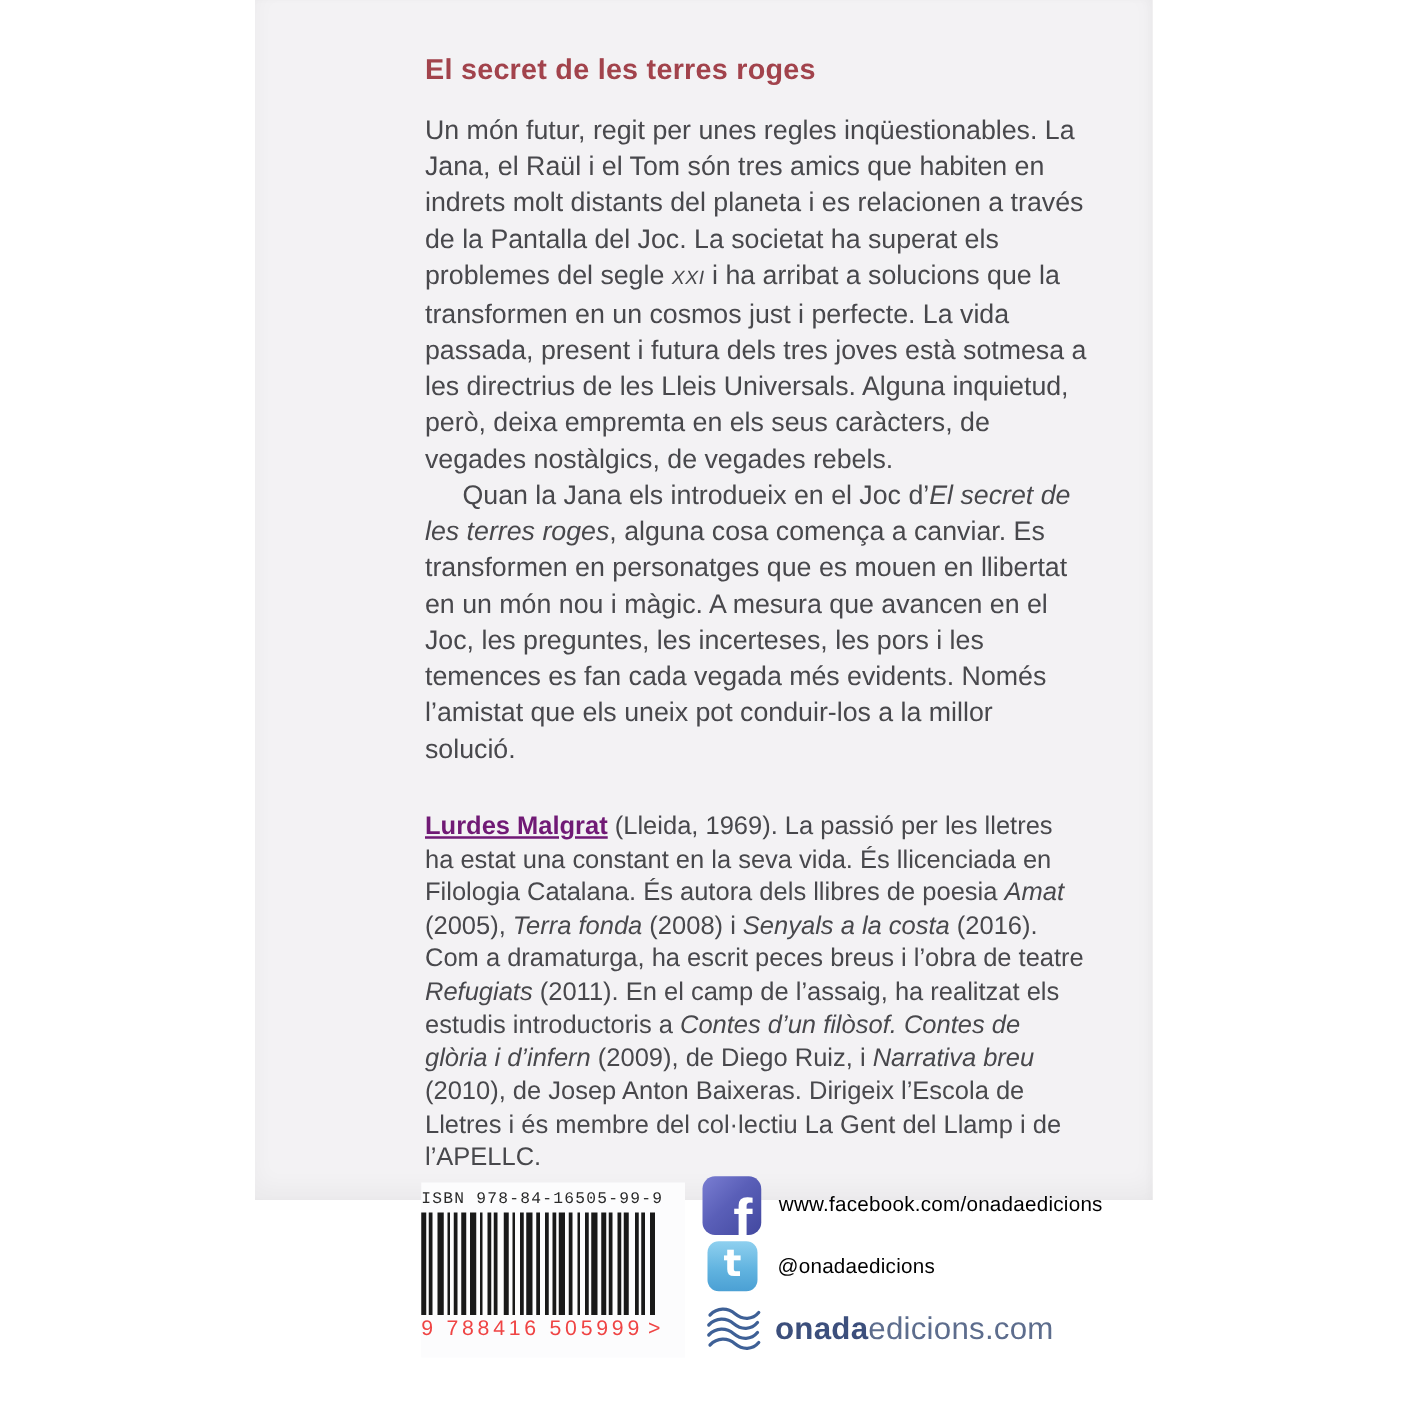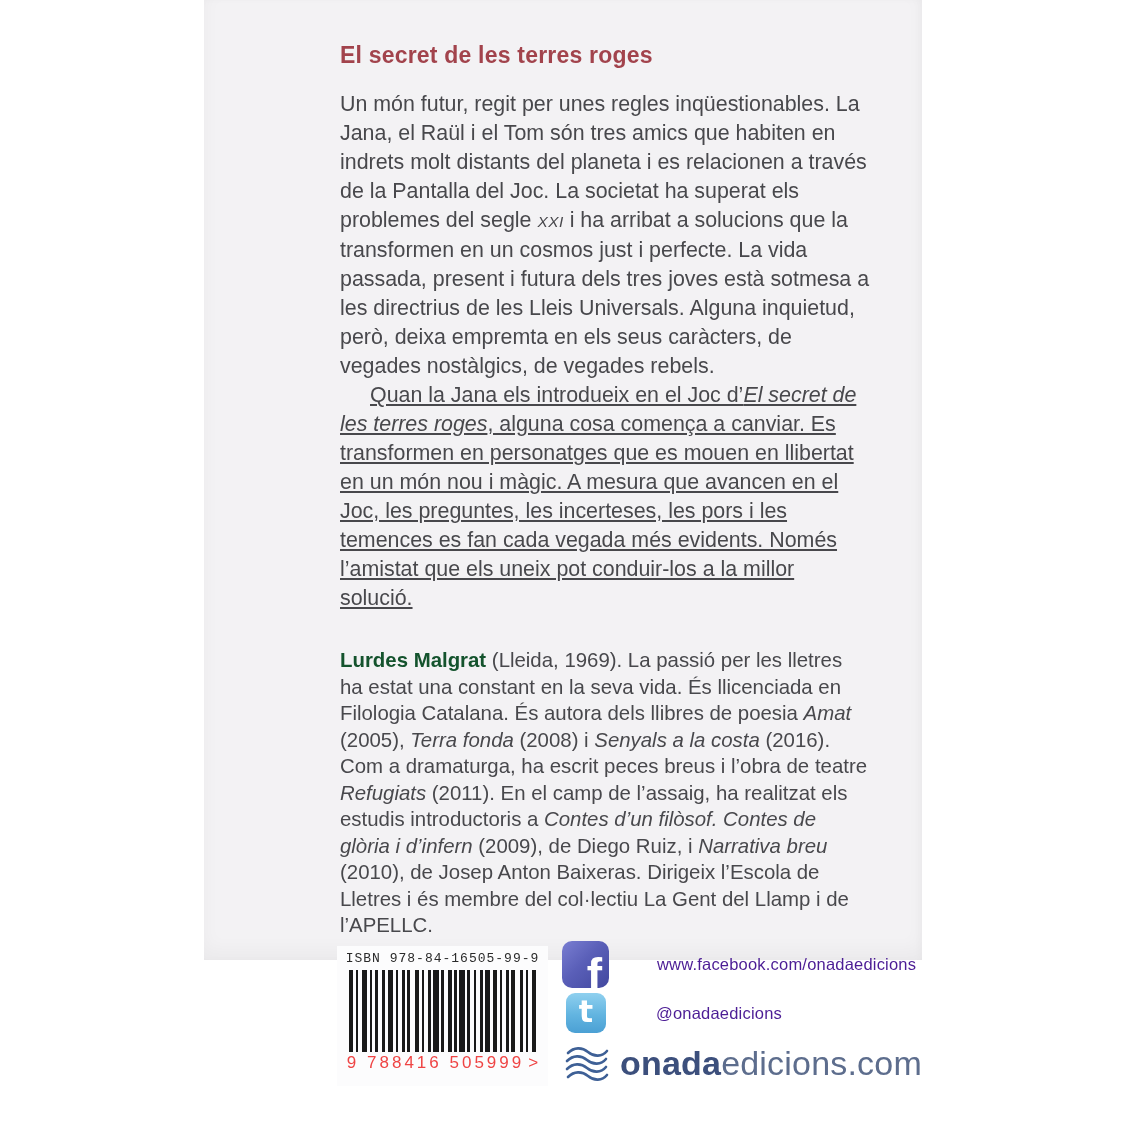--- a/index.html
+++ b/index.html
@@ -3,53 +3,53 @@
 <meta charset="utf-8">
 <style>
   html,body{margin:0;padding:0;background:#ffffff;}
   #stage{position:relative;width:1123px;height:1123px;background:#ffffff;overflow:hidden;
          font-family:"Liberation Sans",sans-serif;}
   .book{position:absolute;left:204px;top:0;width:718px;height:960px;background:#f3f2f4;
         box-shadow:inset 0 -10px 18px rgba(0,0,0,0.035), inset -3px 0 6px rgba(0,0,0,0.02);}
   .text-col{position:absolute;left:136px;top:42px;width:530px;color:#48484c;}
   .title{font-size:23px;font-weight:bold;color:#a2434c;margin:0 0 21px 0;letter-spacing:0.2px;}
   .syn{font-size:21.4px;line-height:29px;margin:0;}
-  .syn.p2{text-indent:30px;text-decoration:underline;}
+  .syn.p2{text-indent:30px;}
   .it{font-style:italic;}
   .sc{text-transform:uppercase;font-size:0.72em;letter-spacing:0.5px;font-style:italic;}
   .bio{font-size:20.4px;line-height:26.5px;margin:34px 0 0 0;}
-  .bio .name{font-weight:bold;color:#14532d;}
+  .bio .name{font-weight:bold;color:#701a75;text-decoration:underline;}
 
   
   .barcode{position:absolute;left:133px;top:946px;width:211px;height:140px;background:#fcfcfd;
-           display:flex;flex-direction:column;align-items:center;padding-top:5px;box-sizing:border-box;}
+           display:flex;flex-direction:column;padding-top:5px;box-sizing:border-box;}
   .isbn{font-family:"Liberation Mono",monospace;font-size:13px;letter-spacing:1px;color:#2a2a2a;white-space:nowrap;}
   .bars{display:flex;height:82px;margin-top:4px;}
   .bars .bar{background:#191919;}
   .bars .gap{background:transparent;}
   .digits{font-size:17px;color:#ef4444;letter-spacing:3px;margin-top:1px;white-space:nowrap;}
   .digits .arrow{letter-spacing:0;margin-left:4px;}
 
   
   .row{position:absolute;display:flex;align-items:center;}
   .row-fb{left:358px;top:941px;gap:14px;}
   .row-tw{left:362px;top:993px;gap:16px;}
   .fb-icon{width:47px;height:47px;border-radius:10px;overflow:hidden;position:relative;
            background:linear-gradient(135deg,#7a7ed2 0%,#5a5fb8 45%,#42489f 100%);}
   .fb-icon span{position:absolute;right:7px;bottom:-14px;color:#ffffff;font-weight:bold;
                 font-size:46px;font-family:"Liberation Sans",sans-serif;}
   .tw-icon{width:40px;height:40px;border-radius:9px;display:flex;align-items:center;justify-content:center;
            background:linear-gradient(180deg,#8fd0ef 0%,#62b4e0 55%,#4ba0d4 100%);}
   .tw-icon span{color:#ffffff;font-weight:bold;font-size:30px;line-height:1;
                 font-family:"DejaVu Sans",sans-serif;transform:translateY(-1px);}
-  .social-label{font-size:16.5px;color:#4c1d95;letter-spacing:0.2px;margin-left:34px;}
+  .social-label{font-size:16.5px;color:#000000;letter-spacing:0.2px;}
 
   
   .brand{position:absolute;left:360px;top:1044px;display:flex;align-items:center;gap:10px;}
-  .brand-text{font-size:34px;letter-spacing:0.2px;}
+  .brand-text{font-size:25px;letter-spacing:0.2px;}
   .brand-bold{font-weight:bold;color:#3c4f7c;}
   .brand-rest{color:#5d6d8d;}
 </style>
 </head>
 <body>
 
 <div id="stage">
   <div class="book">
 
     <div class="text-col">

